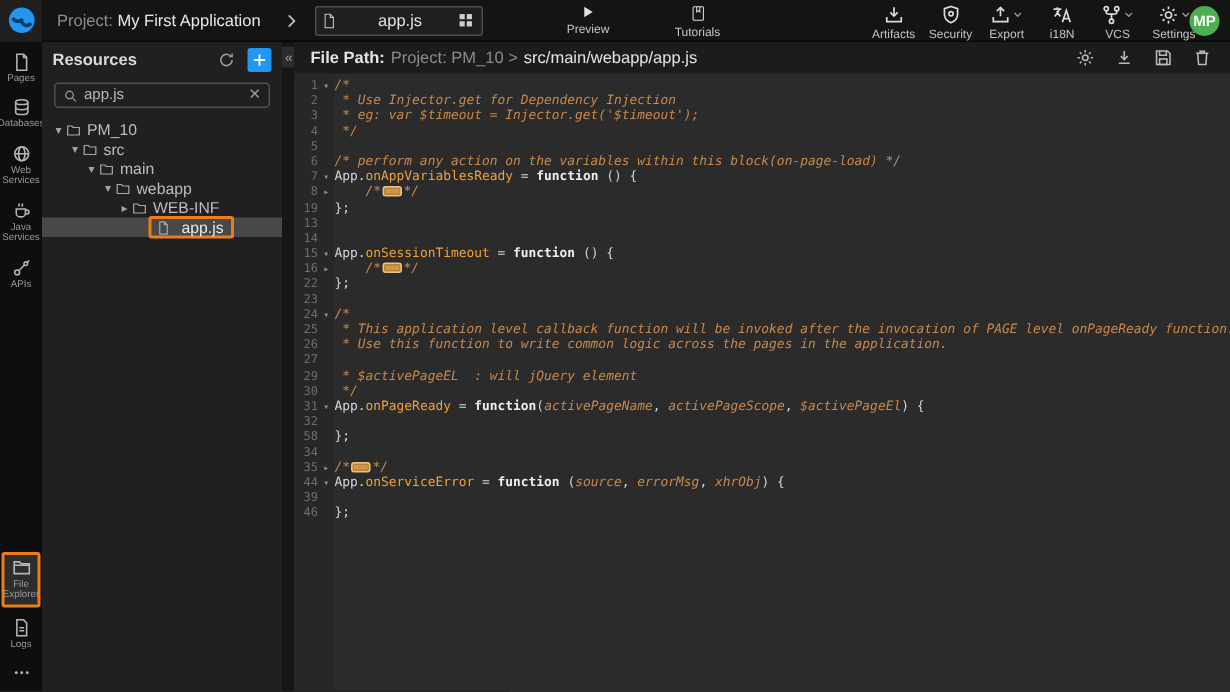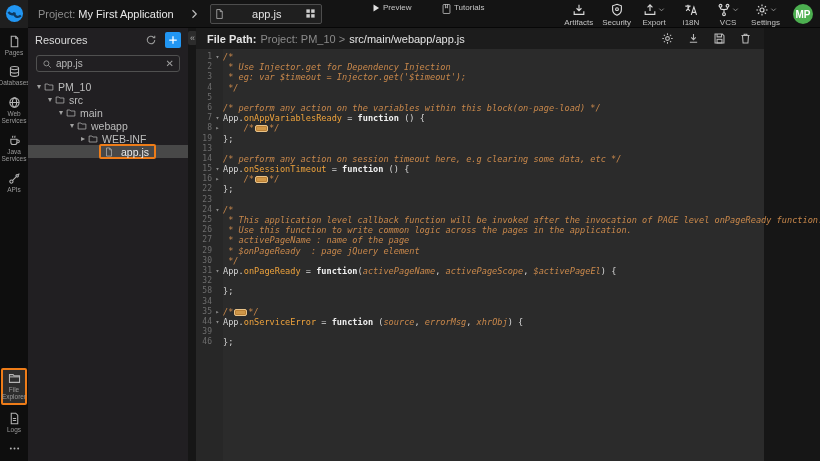--- a/index.html
+++ b/index.html
@@ -11,61 +11,61 @@
   #topbar{position:absolute;left:0;top:0;width:820px;height:28px;background:#141414;border-bottom:1px solid #070707;display:flex;align-items:center}
   #logo-tile{width:28px;height:28px;background:#1f1f1f;display:flex;align-items:center;justify-content:center;flex-shrink:0}
   #project{margin-left:10px;font-size:11px;white-space:nowrap}
   #project .plabel{color:#8d8d8d}
   #project .pname{color:#e8e8e8}
   #proj-chevron{margin-left:14px;color:#bdbdbd}
   #file-tab{margin-left:10px;width:112px;height:20px;background:#1f1f1f;border:1px solid #4d4d4d;border-radius:2px;display:flex;align-items:center}
   #file-tab .ticon{width:18px;display:flex;justify-content:center;color:#c9c9c9}
   #file-tab .tlabel{flex:1;text-align:center;font-size:11px;color:#e2e2e2}
   #file-tab .tgrid{margin-right:5px;color:#d0d0d0}
-  .tb-btn{position:absolute;top:3px;display:flex;flex-direction:row;gap:2px;cursor:pointer}
+  .tb-btn{position:absolute;top:3px;display:flex;flex-direction:column;align-items:center;gap:2px;cursor:pointer}
   .tb-btn .lab{font-size:8px;color:#c6c6c6;white-space:nowrap}
   .tb-btn .ic{color:#e0e0e0}
   #btn-preview{left:371px;width:42px}
   #btn-tutorials{left:441px;width:48px}
-  #top-actions{position:absolute;right:40px;top:3px;display:flex;gap:9px;align-items:center}
+  #top-actions{position:absolute;right:23px;top:3px;display:flex;gap:9px;align-items:center}
   .action{display:flex;flex-direction:column;align-items:center;gap:2px;min-width:28px;cursor:pointer}
   .action .icrow{display:flex;align-items:center;gap:1px;height:13px;color:#dadada}
   .action .caret{color:#9a9a9a}
   .action .lab{font-size:8px;color:#c3c3c3;white-space:nowrap}
   #avatar{position:absolute;right:7px;top:4px;width:20px;height:20px;border-radius:50%;background:#4caf50;color:#fff;font-size:10px;font-weight:bold;display:flex;align-items:center;justify-content:center}
 
   
   #sidebar{position:absolute;left:0;top:28px;width:28px;height:433px;background:#0e0e0e;display:flex;flex-direction:column;align-items:center;padding:7px 0 6px 0}
   .sb-item{display:flex;flex-direction:column;align-items:center;margin-bottom:9px;cursor:pointer;width:27px}
   .sb-item .ic{color:#b5b5b5}
   .sb-item .lab{font-size:6.5px;color:#9a9a9a;text-align:center;line-height:1.15;margin-top:1px}
   .sb-item.active{border:2px solid #ee7c18;border-radius:2px;background:#2d2d2d;padding:2px 0;width:26px;margin-bottom:7px}
   #sb-file-explorer{margin-top:auto}
   #sb-more{margin-bottom:0;letter-spacing:1px;color:#bdbdbd;font-size:9px}
 
   
   #resources{position:absolute;left:28px;top:28px;width:160px;height:433px;background:#211f22}
   #res-header{height:24px;display:flex;align-items:center;padding:0 7px}
-  #res-title{font-size:11px;font-weight:normal;color:#dadada}
+  #res-title{font-size:11px;font-weight:bold;color:#dadada}
   #res-refresh{margin-left:auto;color:#9c9c9c;cursor:pointer}
   #res-add{margin-left:8px;width:16px;height:16px;background:#2196f3;border-radius:2px;color:#fff;display:flex;align-items:center;justify-content:center;cursor:pointer}
   #res-search{margin:3px 8px 0 8px;height:17px;border:1px solid #505050;border-radius:3px;display:flex;align-items:center;padding:0 5px;gap:4px}
   #res-search input{flex:1;min-width:0;background:transparent;border:none;outline:none;color:#b9b9b9;font-size:10px;font-family:"Liberation Sans",sans-serif}
   #res-search .sic{color:#8e8e8e}
   #res-search .cic{color:#9e9e9e;font-size:10px;cursor:pointer;line-height:1}
   #res-tree{margin-top:8px}
   .tree-row{height:13px;display:flex;align-items:center;font-size:10.5px;color:#bdbdbd;cursor:pointer;white-space:nowrap}
   .tree-row.selected{background:#484848}
   .tree-arrow{width:10px;text-align:center;font-size:8px;color:#a2a2a2;flex-shrink:0}
   .tree-ic{margin-right:4px;color:#a9a9a9;flex-shrink:0}
   .hl-box{display:flex;align-items:center;border:2px solid #ee7c18;border-radius:2px;height:15px;padding:0 5px 0 3px;gap:3px;color:#e9e9e9}
   #panel-collapse{position:absolute;left:188px;top:31px;width:9px;height:14px;background:#2c2c2c;border-radius:2px;color:#a5a5a5;font-size:9px;display:flex;align-items:center;justify-content:center;cursor:pointer}
 
   
-  #editor{position:absolute;left:196px;top:28px;width:568px;height:433px;background:#2b2b2b}
+  #editor{position:absolute;left:196px;top:28px;width:624px;height:433px;background:#2b2b2b}
   #filepath-bar{height:21px;background:#1c1c1c;display:flex;align-items:center;padding:0 12px 0 11px;font-size:11px;white-space:nowrap}
   #fp-prefix{color:#e4e4e4;font-weight:bold}
   #fp-mid{color:#8b8b8b;margin-left:4px}
   #fp-path{color:#e4e4e4;margin-left:4px}
   #ed-toolbar{margin-left:auto;display:flex;gap:13px;color:#bababa}
   #ed-toolbar .tic{cursor:pointer}
   #code-area{position:absolute;left:0;top:21px;width:624px;height:412px;overflow:hidden}
   #gutter-bg{position:absolute;left:0;top:0;width:27px;height:412px;background:#272727}
   #code-lines{position:relative;padding-top:3px}
   .cl{height:10.2px;display:flex;align-items:center;font-family:"DejaVu Sans Mono",monospace;font-size:8.6px;line-height:10.2px;white-space:pre}
@@ -429,30 +429,30 @@
         <div class="cl"><span class="g">1</span><span class="fm">▾</span><span class="ct"><span class="tk-c">/*</span></span></div>
         <div class="cl"><span class="g">2</span><span class="fm"></span><span class="ct"><span class="tk-c"> * Use Injector.get for Dependency Injection</span></span></div>
         <div class="cl"><span class="g">3</span><span class="fm"></span><span class="ct"><span class="tk-c"> * eg: var $timeout = Injector.get('$timeout');</span></span></div>
         <div class="cl"><span class="g">4</span><span class="fm"></span><span class="ct"><span class="tk-c"> */</span></span></div>
         <div class="cl"><span class="g">5</span><span class="fm"></span><span class="ct"></span></div>
         <div class="cl"><span class="g">6</span><span class="fm"></span><span class="ct"><span class="tk-c">/* perform any action on the variables within this block(on-page-load) */</span></span></div>
         <div class="cl"><span class="g">7</span><span class="fm">▾</span><span class="ct"><span class="tk-pl">App.</span><span class="tk-id">onAppVariablesReady</span><span class="tk-pl"> = </span><span class="tk-kw">function</span><span class="tk-pl"> () {</span></span></div>
         <div class="cl"><span class="g">8</span><span class="fm">▸</span><span class="ct"><span class="tk-c">    /*</span><span class="fold-box"></span><span class="tk-c">*/</span></span></div>
         <div class="cl"><span class="g">19</span><span class="fm"></span><span class="ct"><span class="tk-pl">};</span></span></div>
         <div class="cl"><span class="g">13</span><span class="fm"></span><span class="ct"></span></div>
-        <div class="cl"><span class="g">14</span><span class="fm"></span><span class="ct"><span class="tk-c">/* perform any action on session timeout here, e.g clearing some data, etc */</span></span></div>
+        <div class="cl"><span class="g">14</span><span class="fm"></span></div>
         <div class="cl"><span class="g">15</span><span class="fm">▾</span><span class="ct"><span class="tk-pl">App.</span><span class="tk-id">onSessionTimeout</span><span class="tk-pl"> = </span><span class="tk-kw">function</span><span class="tk-pl"> () {</span></span></div>
         <div class="cl"><span class="g">16</span><span class="fm">▸</span><span class="ct"><span class="tk-c">    /*</span><span class="fold-box"></span><span class="tk-c">*/</span></span></div>
         <div class="cl"><span class="g">22</span><span class="fm"></span><span class="ct"><span class="tk-pl">};</span></span></div>
         <div class="cl"><span class="g">23</span><span class="fm"></span><span class="ct"></span></div>
         <div class="cl"><span class="g">24</span><span class="fm">▾</span><span class="ct"><span class="tk-c">/*</span></span></div>
         <div class="cl"><span class="g">25</span><span class="fm"></span><span class="ct"><span class="tk-c"> * This application level callback function will be invoked after the invocation of PAGE level onPageReady function.</span></span></div>
         <div class="cl"><span class="g">26</span><span class="fm"></span><span class="ct"><span class="tk-c"> * Use this function to write common logic across the pages in the application.</span></span></div>
-        <div class="cl"><span class="g">27</span><span class="fm"></span><span class="ct"><span class="tk-c"> * activePageName : name of the page</span></span></div>
-        <div class="cl"><span class="g">29</span><span class="fm"></span><span class="ct"><span class="tk-c"> * $onPageReady  : page jQuery element</span></span></div>
+        <div class="cl"><span class="g">27</span><span class="fm"></span></div>
+        <div class="cl"><span class="g">29</span><span class="fm"></span><span class="ct"><span class="tk-c"> * $activePageEL  : will jQuery element</span></span></div>
         <div class="cl"><span class="g">30</span><span class="fm"></span><span class="ct"><span class="tk-c"> */</span></span></div>
         <div class="cl"><span class="g">31</span><span class="fm">▾</span><span class="ct"><span class="tk-pl">App.</span><span class="tk-id">onPageReady</span><span class="tk-pl"> = </span><span class="tk-kw">function</span><span class="tk-pl">(</span><span class="tk-pm">activePageName</span><span class="tk-pl">, </span><span class="tk-pm">activePageScope</span><span class="tk-pl">, </span><span class="tk-pm">$activePageEl</span><span class="tk-pl">) {</span></span></div>
         <div class="cl"><span class="g">32</span><span class="fm"></span><span class="ct"></span></div>
         <div class="cl"><span class="g">58</span><span class="fm"></span><span class="ct"><span class="tk-pl">};</span></span></div>
         <div class="cl"><span class="g">34</span><span class="fm"></span><span class="ct"></span></div>
         <div class="cl"><span class="g">35</span><span class="fm">▸</span><span class="ct"><span class="tk-c">/*</span><span class="fold-box"></span><span class="tk-c">*/</span></span></div>
         <div class="cl"><span class="g">44</span><span class="fm">▾</span><span class="ct"><span class="tk-pl">App.</span><span class="tk-id">onServiceError</span><span class="tk-pl"> = </span><span class="tk-kw">function</span><span class="tk-pl"> (</span><span class="tk-pm">source</span><span class="tk-pl">, </span><span class="tk-pm">errorMsg</span><span class="tk-pl">, </span><span class="tk-pm">xhrObj</span><span class="tk-pl">) {</span></span></div>
         <div class="cl"><span class="g">39</span><span class="fm"></span><span class="ct"></span></div>
         <div class="cl"><span class="g">46</span><span class="fm"></span><span class="ct"><span class="tk-pl">};</span></span></div>
       </div>

